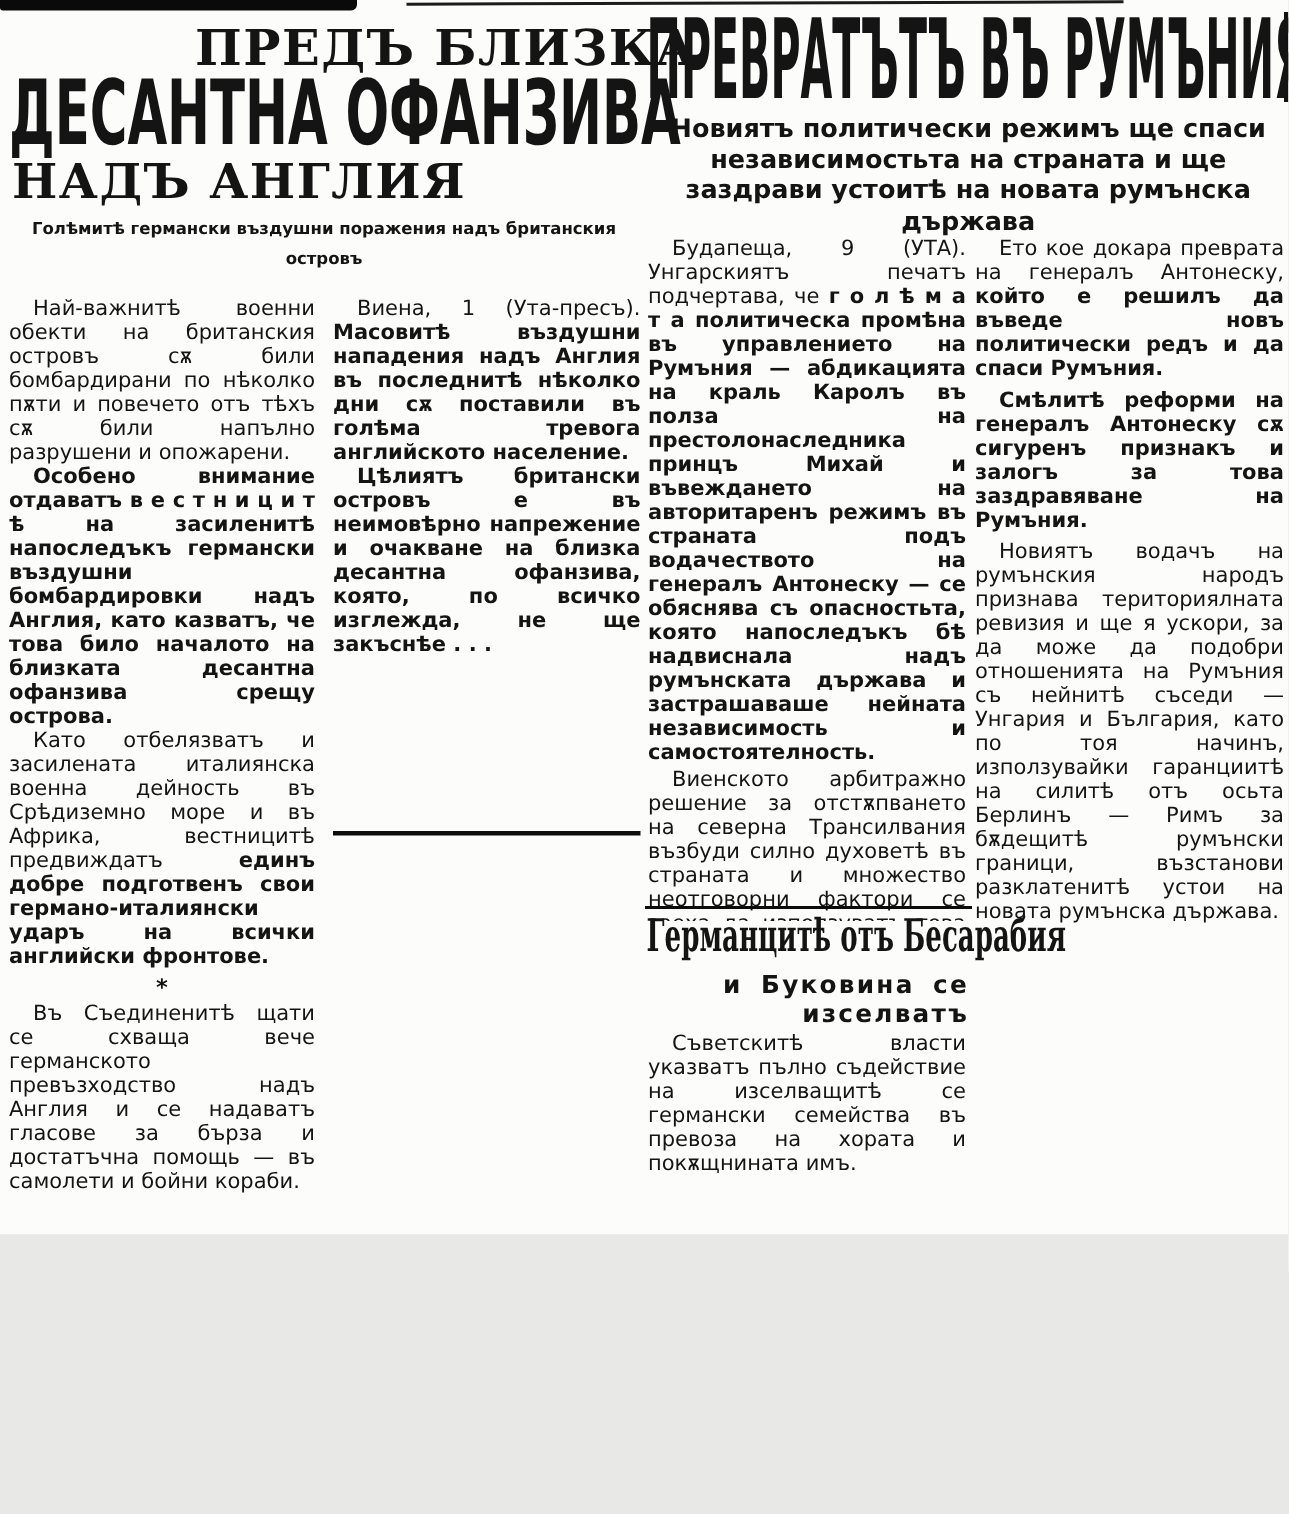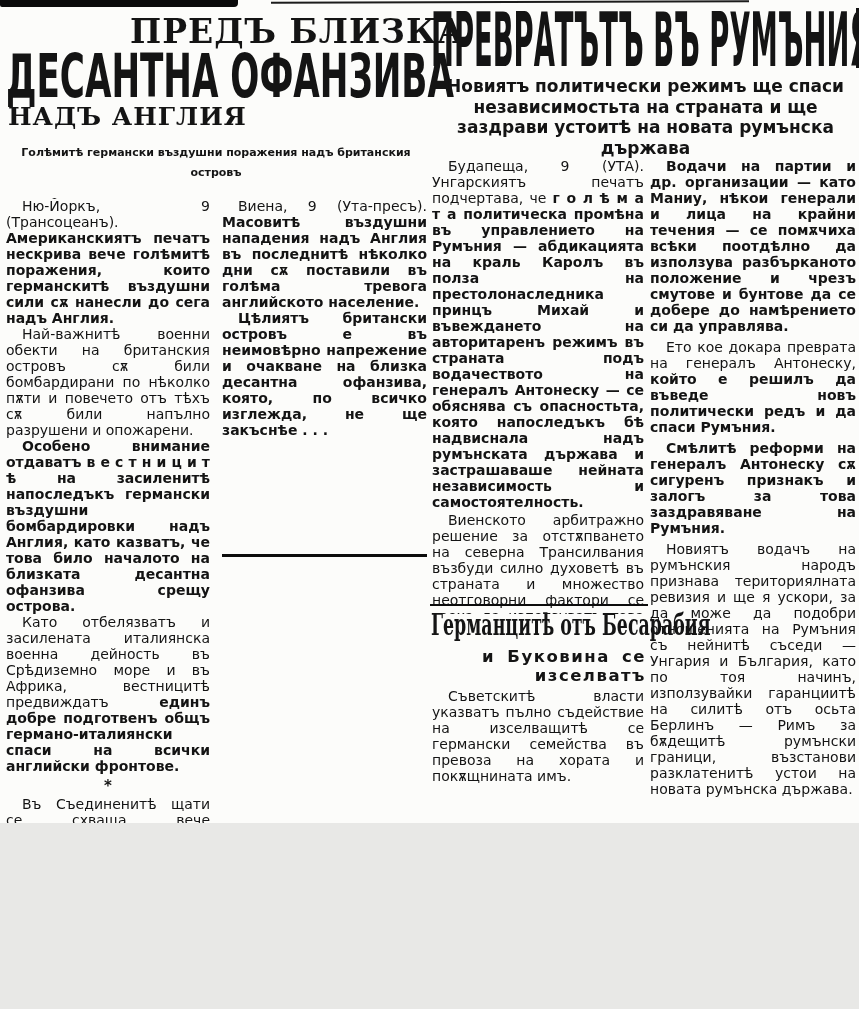--- a/index.html
+++ b/index.html
@@ -19,21 +19,21 @@
     position:absolute; left:130px; top:12px; white-space:nowrap;
     font-family:"DejaVu Serif", serif; font-weight:bold; font-size:33px; letter-spacing:1px;
   }
   .hl-main {
     position:absolute; left:6px; top:46px; white-space:nowrap; line-height:1;
     font-weight:800; font-size:60px; letter-spacing:0;
     transform:scaleX(0.57); transform-origin:0 0;
   }
   .hl-sub {
     position:absolute; left:8px; top:102px; white-space:nowrap;
-    font-family:"DejaVu Serif", serif; font-weight:bold; font-size:25px; letter-spacing:1px;
+    font-family:"DejaVu Serif", serif; font-weight:bold; font-size:32px; letter-spacing:1px;
   }
   .deck-left {
     position:absolute; left:0; top:143px; width:432px; text-align:center;
     font-weight:bold; font-size:11px; line-height:20px;
   }
 
   
   .hl-right {
     position:absolute; left:431px; top:4px; white-space:nowrap; line-height:1;
     font-weight:800; font-size:66px;
@@ -88,48 +88,46 @@
 
   <section>
     <div class="kicker">ПРЕДЪ БЛИЗКА</div>
     <div class="hl-main">
       <span>ДЕСАНТНА ОФАНЗИВА</span>
     </div>
     <div class="hl-sub">НАДЪ АНГЛИЯ</div>
     <div class="deck-left">Голѣмитѣ германски въздушни поражения надъ британския островъ</div>
 
     <div class="col c1">
-        <p class="par"><span>Ню-Йоркъ, 9 (Трансоцеанъ). </span><span class="b">Американскиятъ печатъ нескрива вече голѣмитѣ поражения, които германскитѣ въздушни сили сѫ нанесли до сега надъ Англия.</span></p>
         <p class="par"><span>Най-важнитѣ военни обекти на британския островъ сѫ били бомбардирани по нѣколко пѫти и повечето отъ тѣхъ сѫ били напълно разрушени и опожарени.</span></p>
         <p class="par"><span class="b">Особено внимание отдаватъ в е с т н и ц и т ѣ на засиленитѣ напоследъкъ германски въздушни бомбардировки надъ Англия, като казватъ, че това било началото на близката десантна офанзива срещу острова.</span></p>
-        <p class="par"><span>Като отбелязватъ и засилената италиянска военна дейность въ Срѣдиземно море и въ Африка, вестницитѣ предвиждатъ </span><span class="b">единъ добре подготвенъ общъ германо-италиянски спаси на всички английски фронтове.</span></p>
+        <p class="par"><span>Като отбелязватъ и засилената италиянска военна дейность въ Срѣдиземно море и въ Африка, вестницитѣ предвиждатъ </span><span class="b">единъ добре подготвенъ свои германо-италиянски ударъ на всички английски фронтове.</span></p>
         <div class="par-sep">*</div>
         <p class="par"><span>Въ Съединенитѣ щати се схваща вече германското превъзходство надъ Англия и се надаватъ гласове за бърза и достатъчна помощь — въ самолети и бойни кораби.</span></p>
       </div>
     <div class="col c2">
-        <p class="par"><span>Виена, 9 (Ута-пресъ). </span><span class="b">Масовитѣ въздушни нападения надъ Англия въ последнитѣ нѣколко дни сѫ поставили въ голѣма тревога английското население.</span></p>
+        <p class="par"><span>Виена, 1 (Ута-пресъ). </span><span class="b">Масовитѣ въздушни нападения надъ Англия въ последнитѣ нѣколко дни сѫ поставили въ голѣма тревога английското население.</span></p>
         <p class="par"><span class="b">Цѣлиятъ британски островъ е въ неимовѣрно напрежение и очакване на близка десантна офанзива, която, по всичко изглежда, не ще закъснѣе . . .</span></p>
       </div>
 
     <div class="rule rule-col1"></div>
     <div class="rule rule-col2"></div>
   </section>
 
   <section>
     <div class="hl-right">
       <span>ПРЕВРАТЪТЪ ВЪ РУМЪНИЯ</span>
     </div>
     <div class="deck-right">Новиятъ политически режимъ ще спаси независимостьта на страната и ще заздрави устоитѣ на новата румънска държава</div>
 
     <div class="col c3a">
         <p class="par"><span>Будапеща, 9 (УТА). Унгарскиятъ печатъ подчертава, че </span><span class="b">г о л ѣ м а т а  политическа промѣна въ управлението на Румъния — абдикацията на краль Каролъ въ полза на престолонаследника принцъ Михай и въвеждането на авторитаренъ режимъ въ страната подъ водачеството на генералъ Антонеску — се обяснява съ опасностьта, която напоследъкъ бѣ надвиснала надъ румънската държава и застрашаваше нейната независимость и самостоятелность.</span></p>
         <p class="par"><span>Виенското арбитражно решение за отстѫпването на северна Трансилвания възбуди силно духоветѣ въ страната и множество неотговорни фактори се заеха да използуватъ това възбуждение за свои политически домогвания.</span></p>
       </div>
     <div class="col c4">
-        <p class="par"><span class="b">Водачи на партии и др. организации — като Маниу, нѣкои генерали и лица на крайни течения — се помѫчиха всѣки поотдѣлно да използува разбърканото положение и чрезъ смутове и бунтове да се добере до намѣрението си да управлява.</span></p>
         <p class="par"><span>Ето кое докара преврата на генералъ Антонеску, </span><span class="b">който е решилъ да въведе новъ политически редъ и да спаси Румъния.</span></p>
         <p class="par"><span class="b">Смѣлитѣ реформи на генералъ Антонеску сѫ сигуренъ признакъ и залогъ за това заздравяване на Румъния.</span></p>
         <p class="par"><span>Новиятъ водачъ на румънския народъ признава териториялната ревизия и ще я ускори, за да може да подобри отношенията на Румъния съ нейнитѣ съседи — Унгария и България, като по тоя начинъ, използувайки гаранциитѣ на силитѣ отъ осьта Берлинъ — Римъ за бѫдещитѣ румънски граници, възстанови разклатенитѣ устои на новата румънска държава.</span></p>
       </div>
 
     <div class="rule rule-col3"></div>
   </section>
 
   <section>
     <div class="a2-h1">

